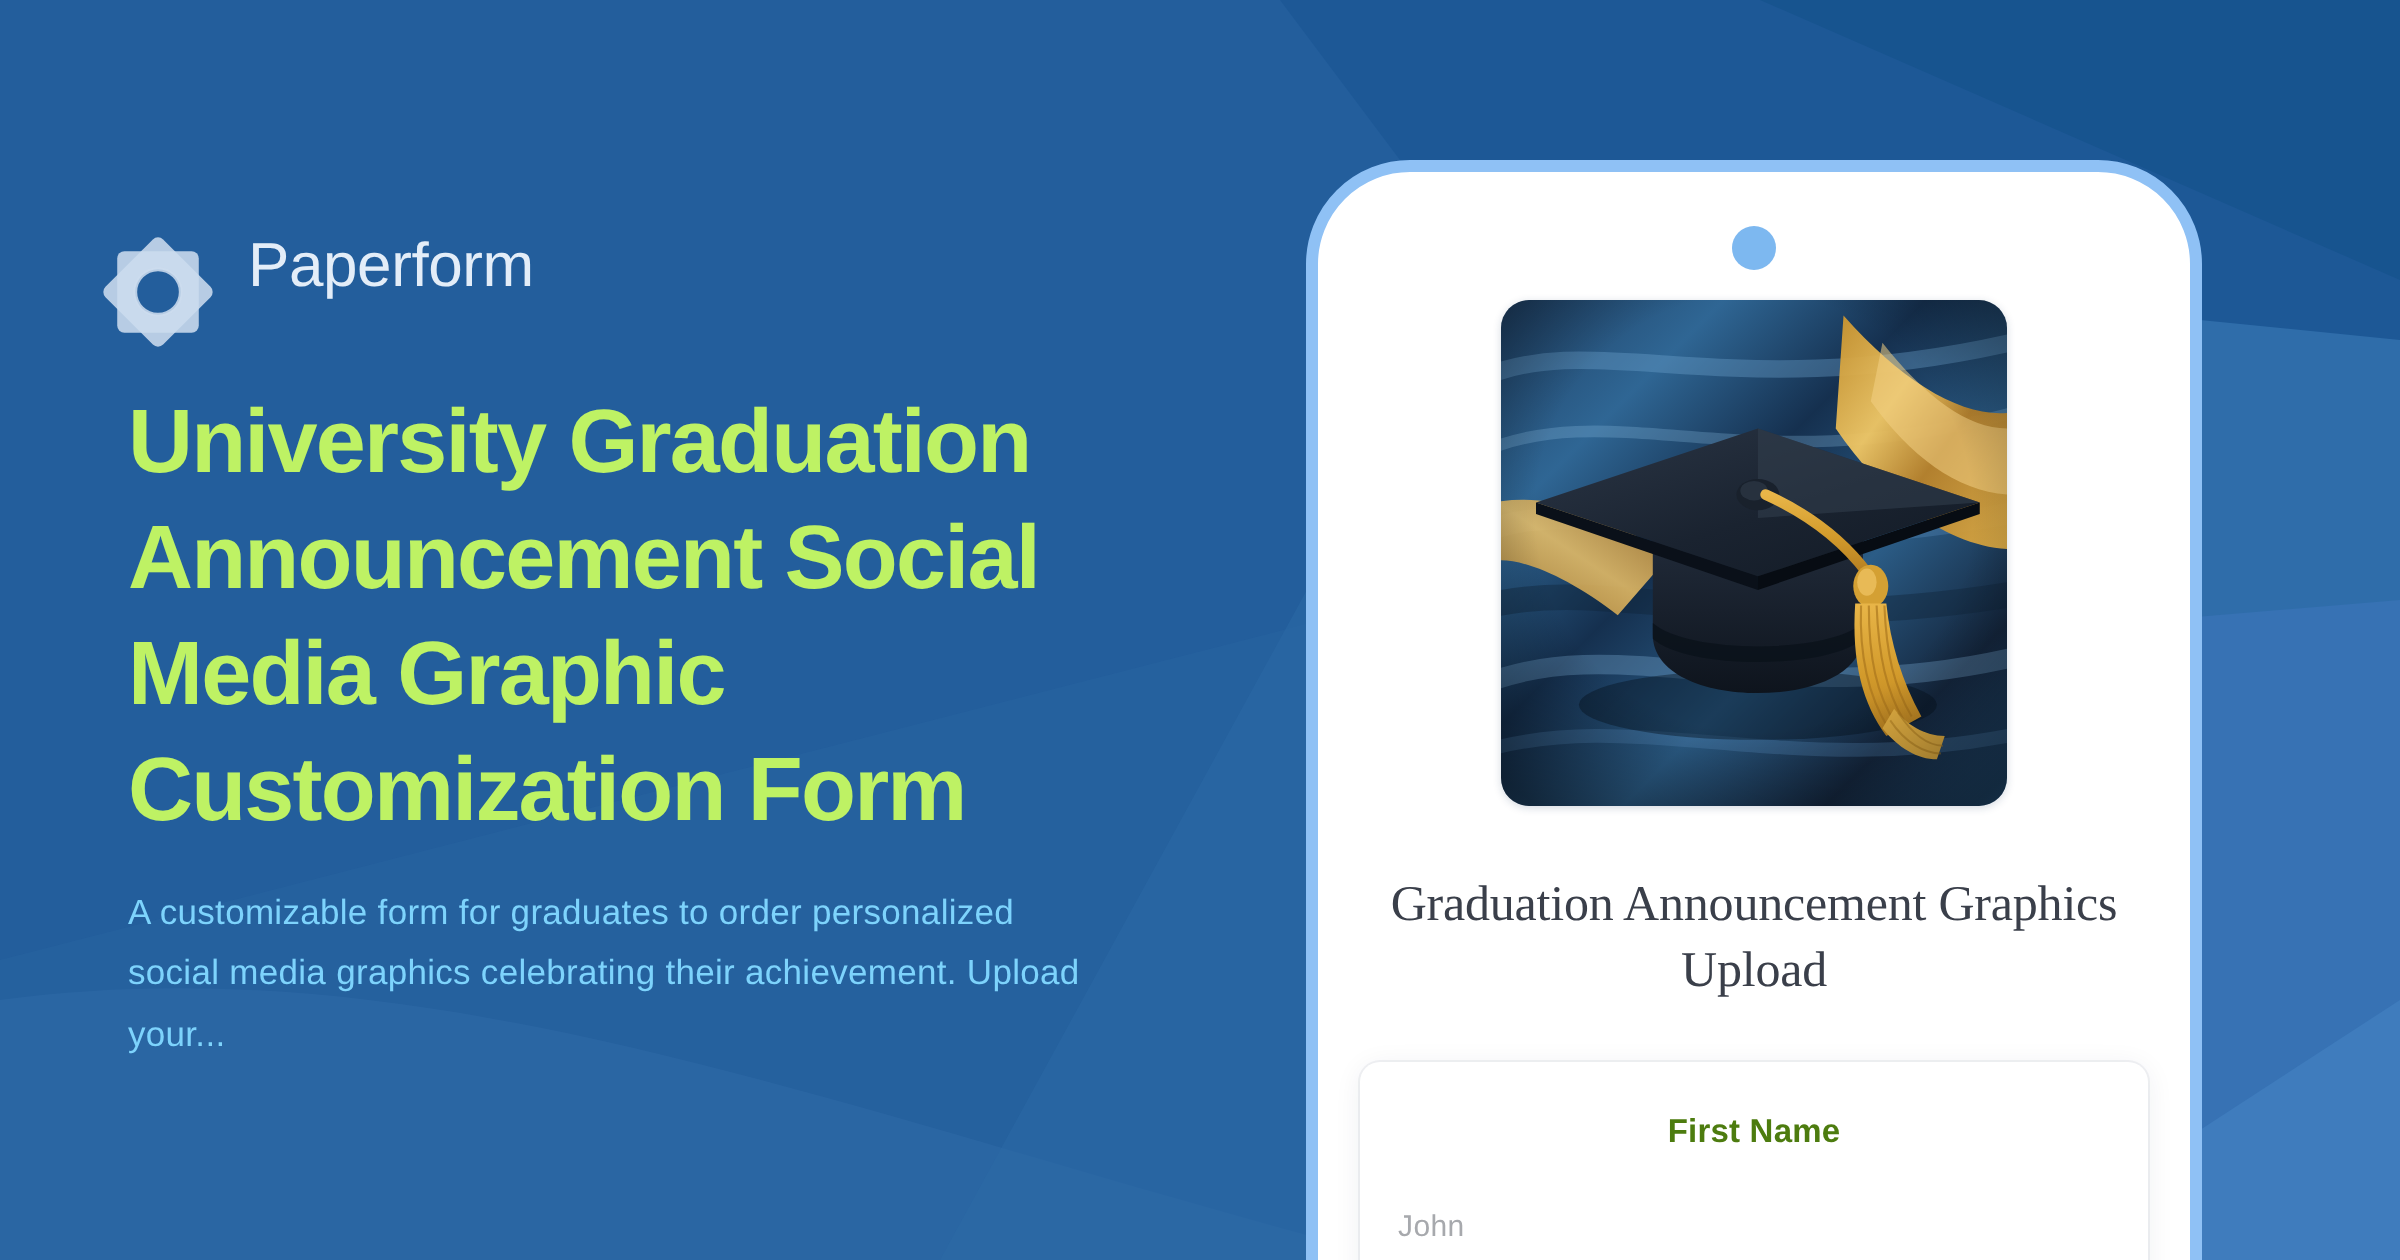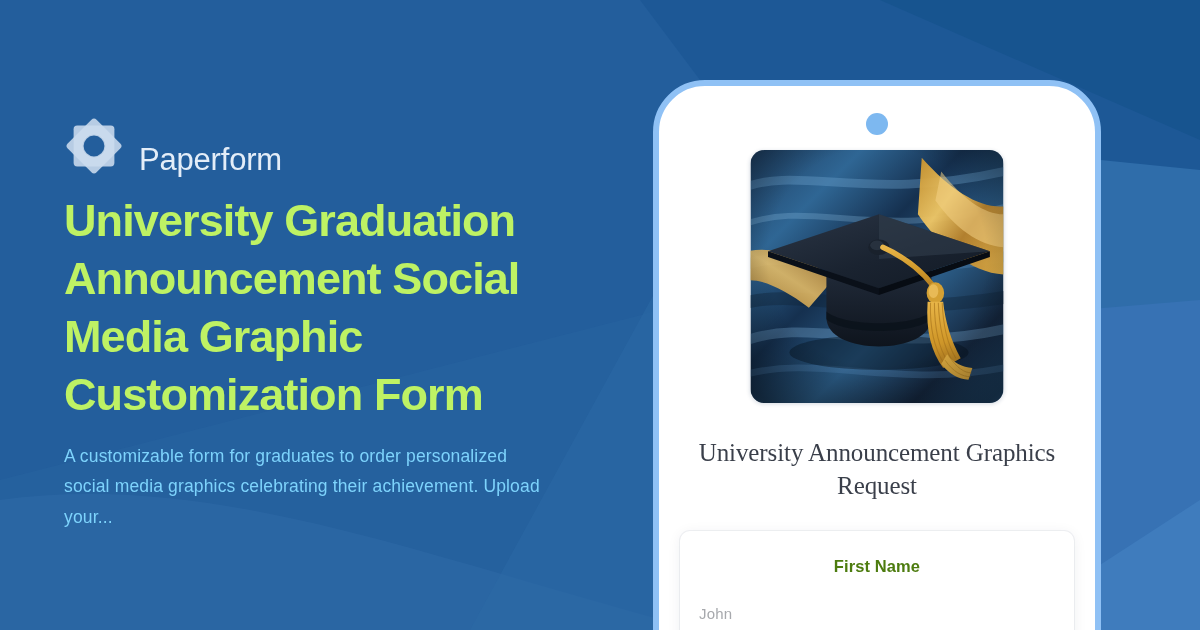--- a/index.html
+++ b/index.html
@@ -14,22 +14,22 @@
   #bg { position:absolute; inset:0; width:1200px; height:630px; }
 
   
   .left-panel {
     position:absolute; left:0; top:0; width:640px; height:630px;
     padding:0 0 0 64px;
     z-index:3;
   }
 
   .brand {
-    position:absolute; left:65px; top:117px;
-    display:flex; align-items:flex-end; gap:16px;
+    position:absolute; left:50px; top:117px;
+    display:flex; align-items:flex-start; gap:16px;
   }
   .brand-mark { width:58px; height:58px; display:block; flex:none; }
   .brand-name {
     font-size:31px; font-weight:300; letter-spacing:-0.2px;
     color:#e3edf8; line-height:1; white-space:nowrap;
   }
 
   .headline {
     position:absolute; left:64px; top:192px; width:545px;
     font-size:45px; font-weight:700; line-height:1.29;
@@ -226,20 +226,20 @@
       <path d="M196,220 C204,230 214,236 224,236 L228,224 C218,224 208,218 202,210 Z" fill="#e0ad41"></path>
       <g stroke="#b07f22" stroke-width="1" opacity=".6" fill="none">
         <path d="M200,216 C208,228 218,233 226,233"></path>
         <path d="M204,212 C212,224 220,229 227,229"></path>
       </g>
 
       <rect x="0" y="0" width="260" height="260" fill="url(#vign)"></rect>
     </svg>
   </div>
 
-  <h2 class="form-title">University Announcement Graphics Request</h2>
+  <h2 class="form-title">Graduation Announcement Graphics Upload</h2>
 
   <div class="form-card">
     <div class="field-label">First Name</div>
     <div class="field-input">John</div>
   </div>
 
 </section>
 
 </body></html>

